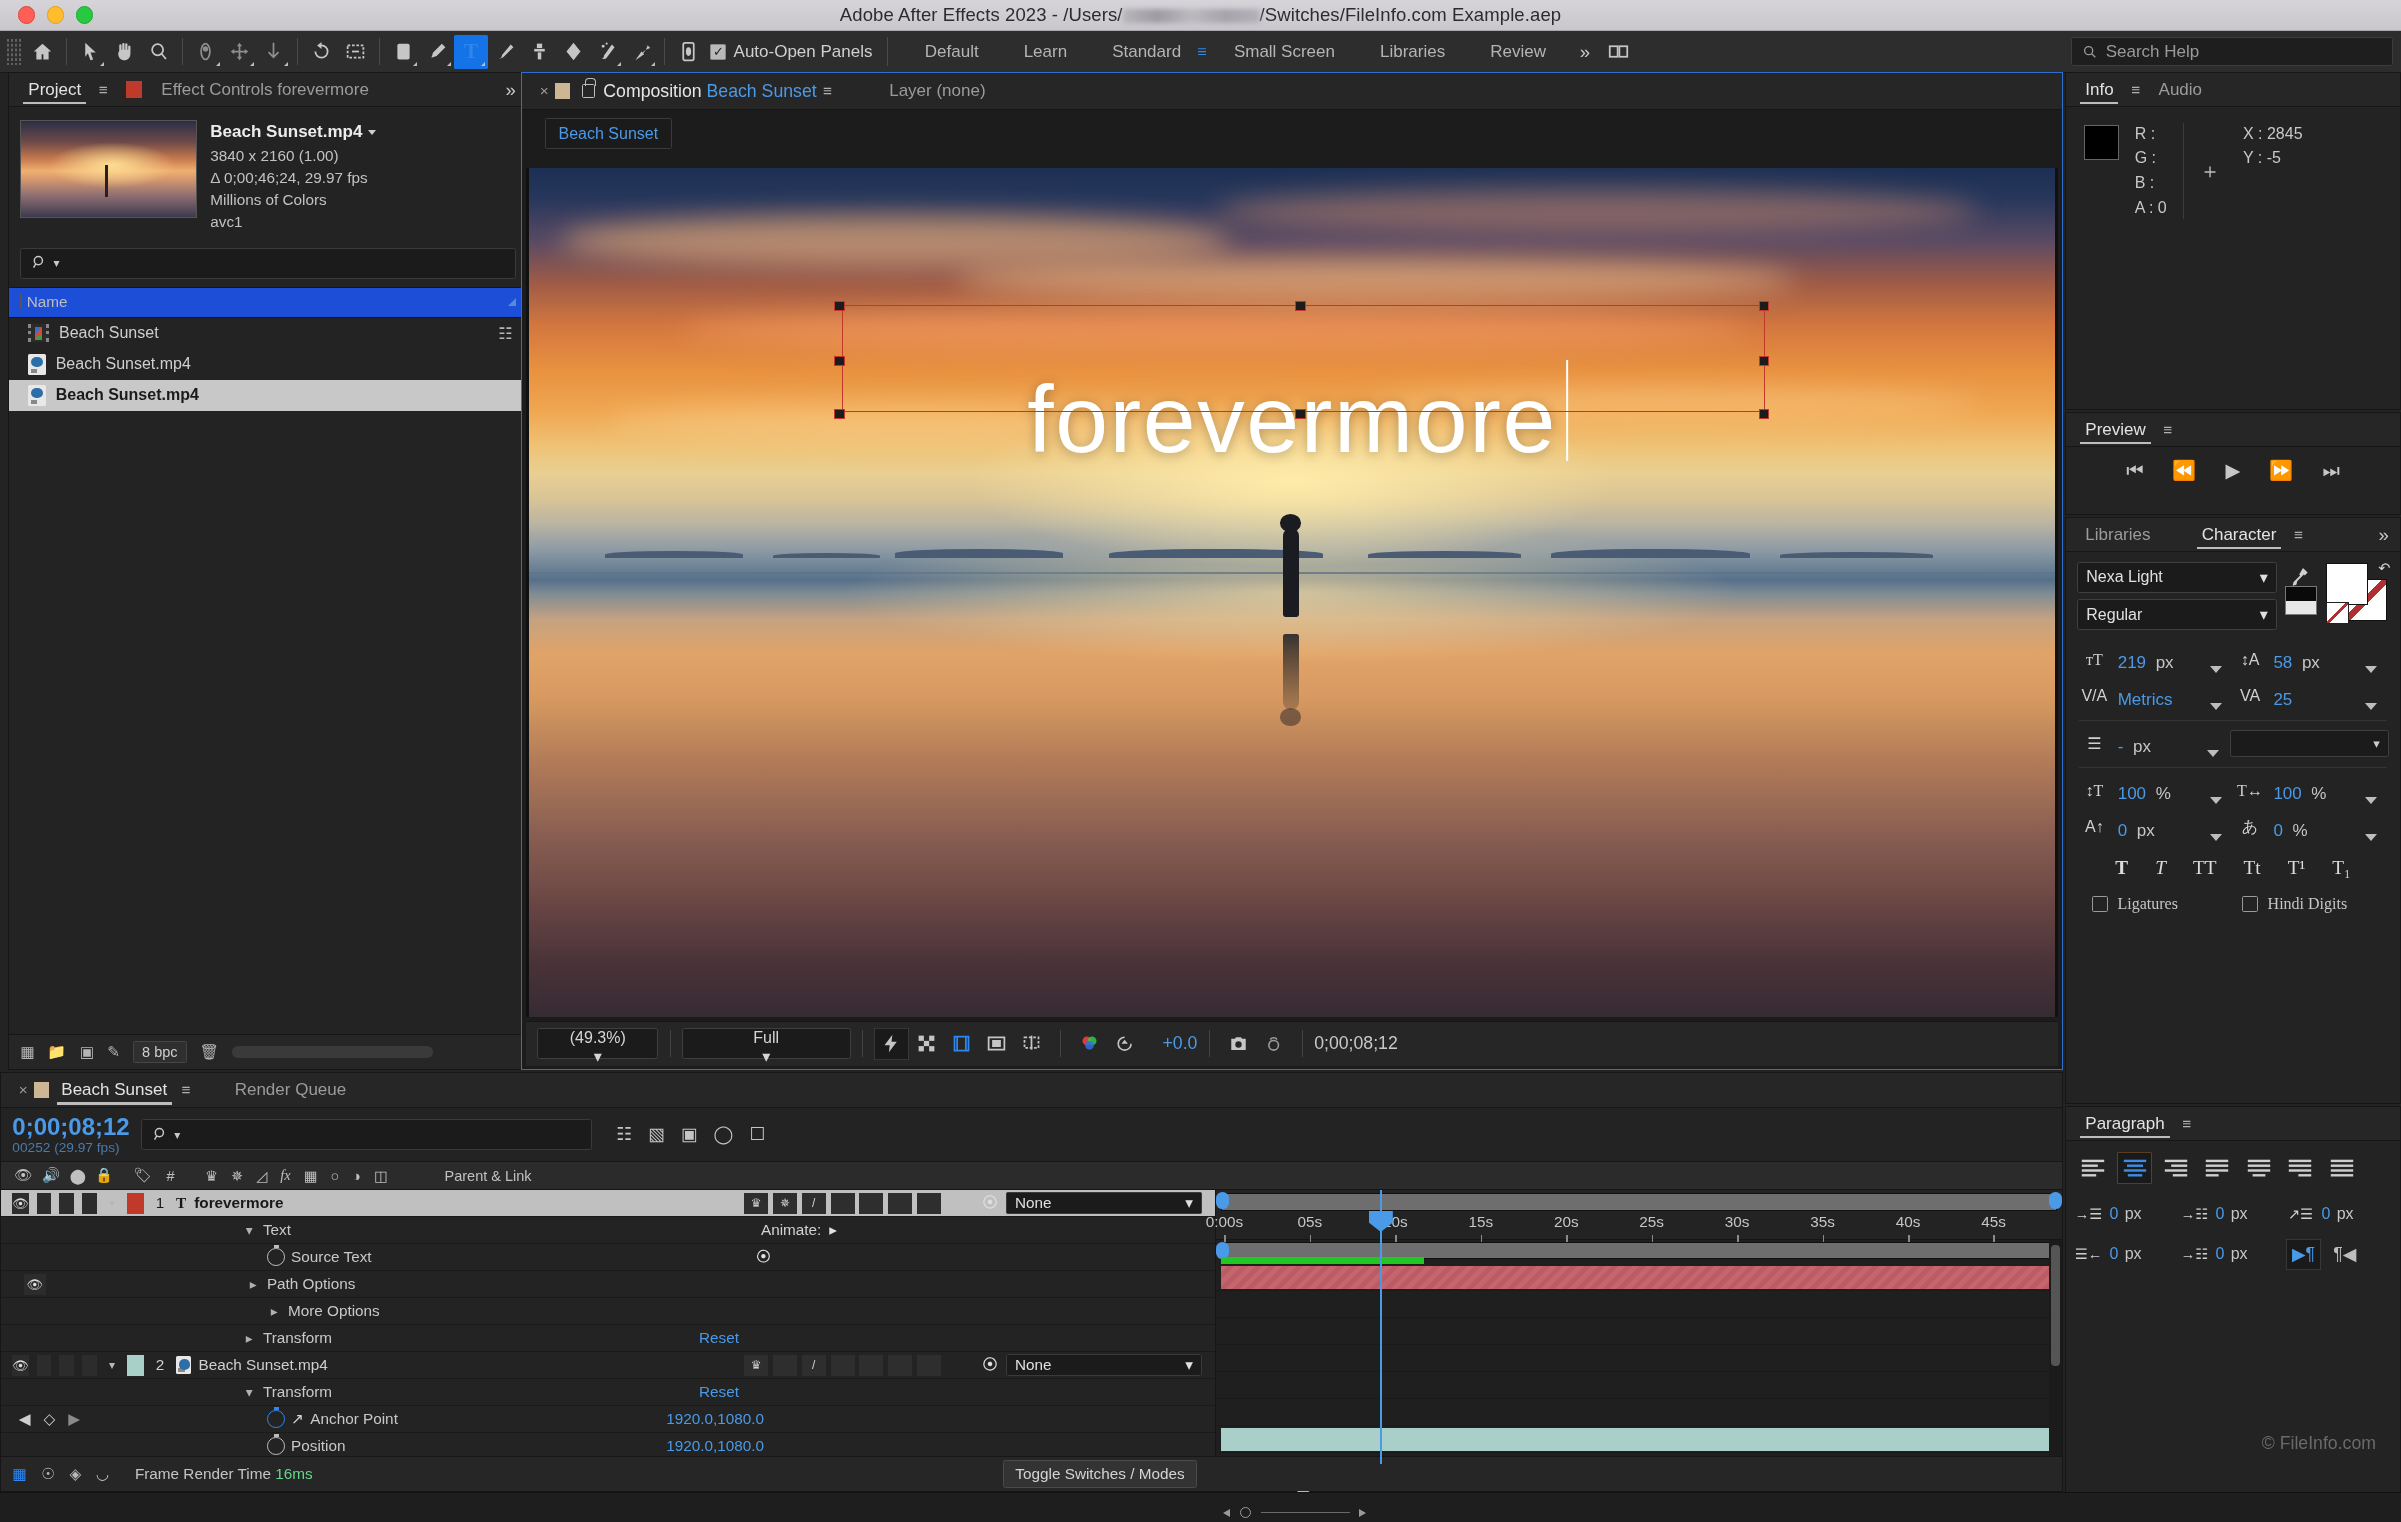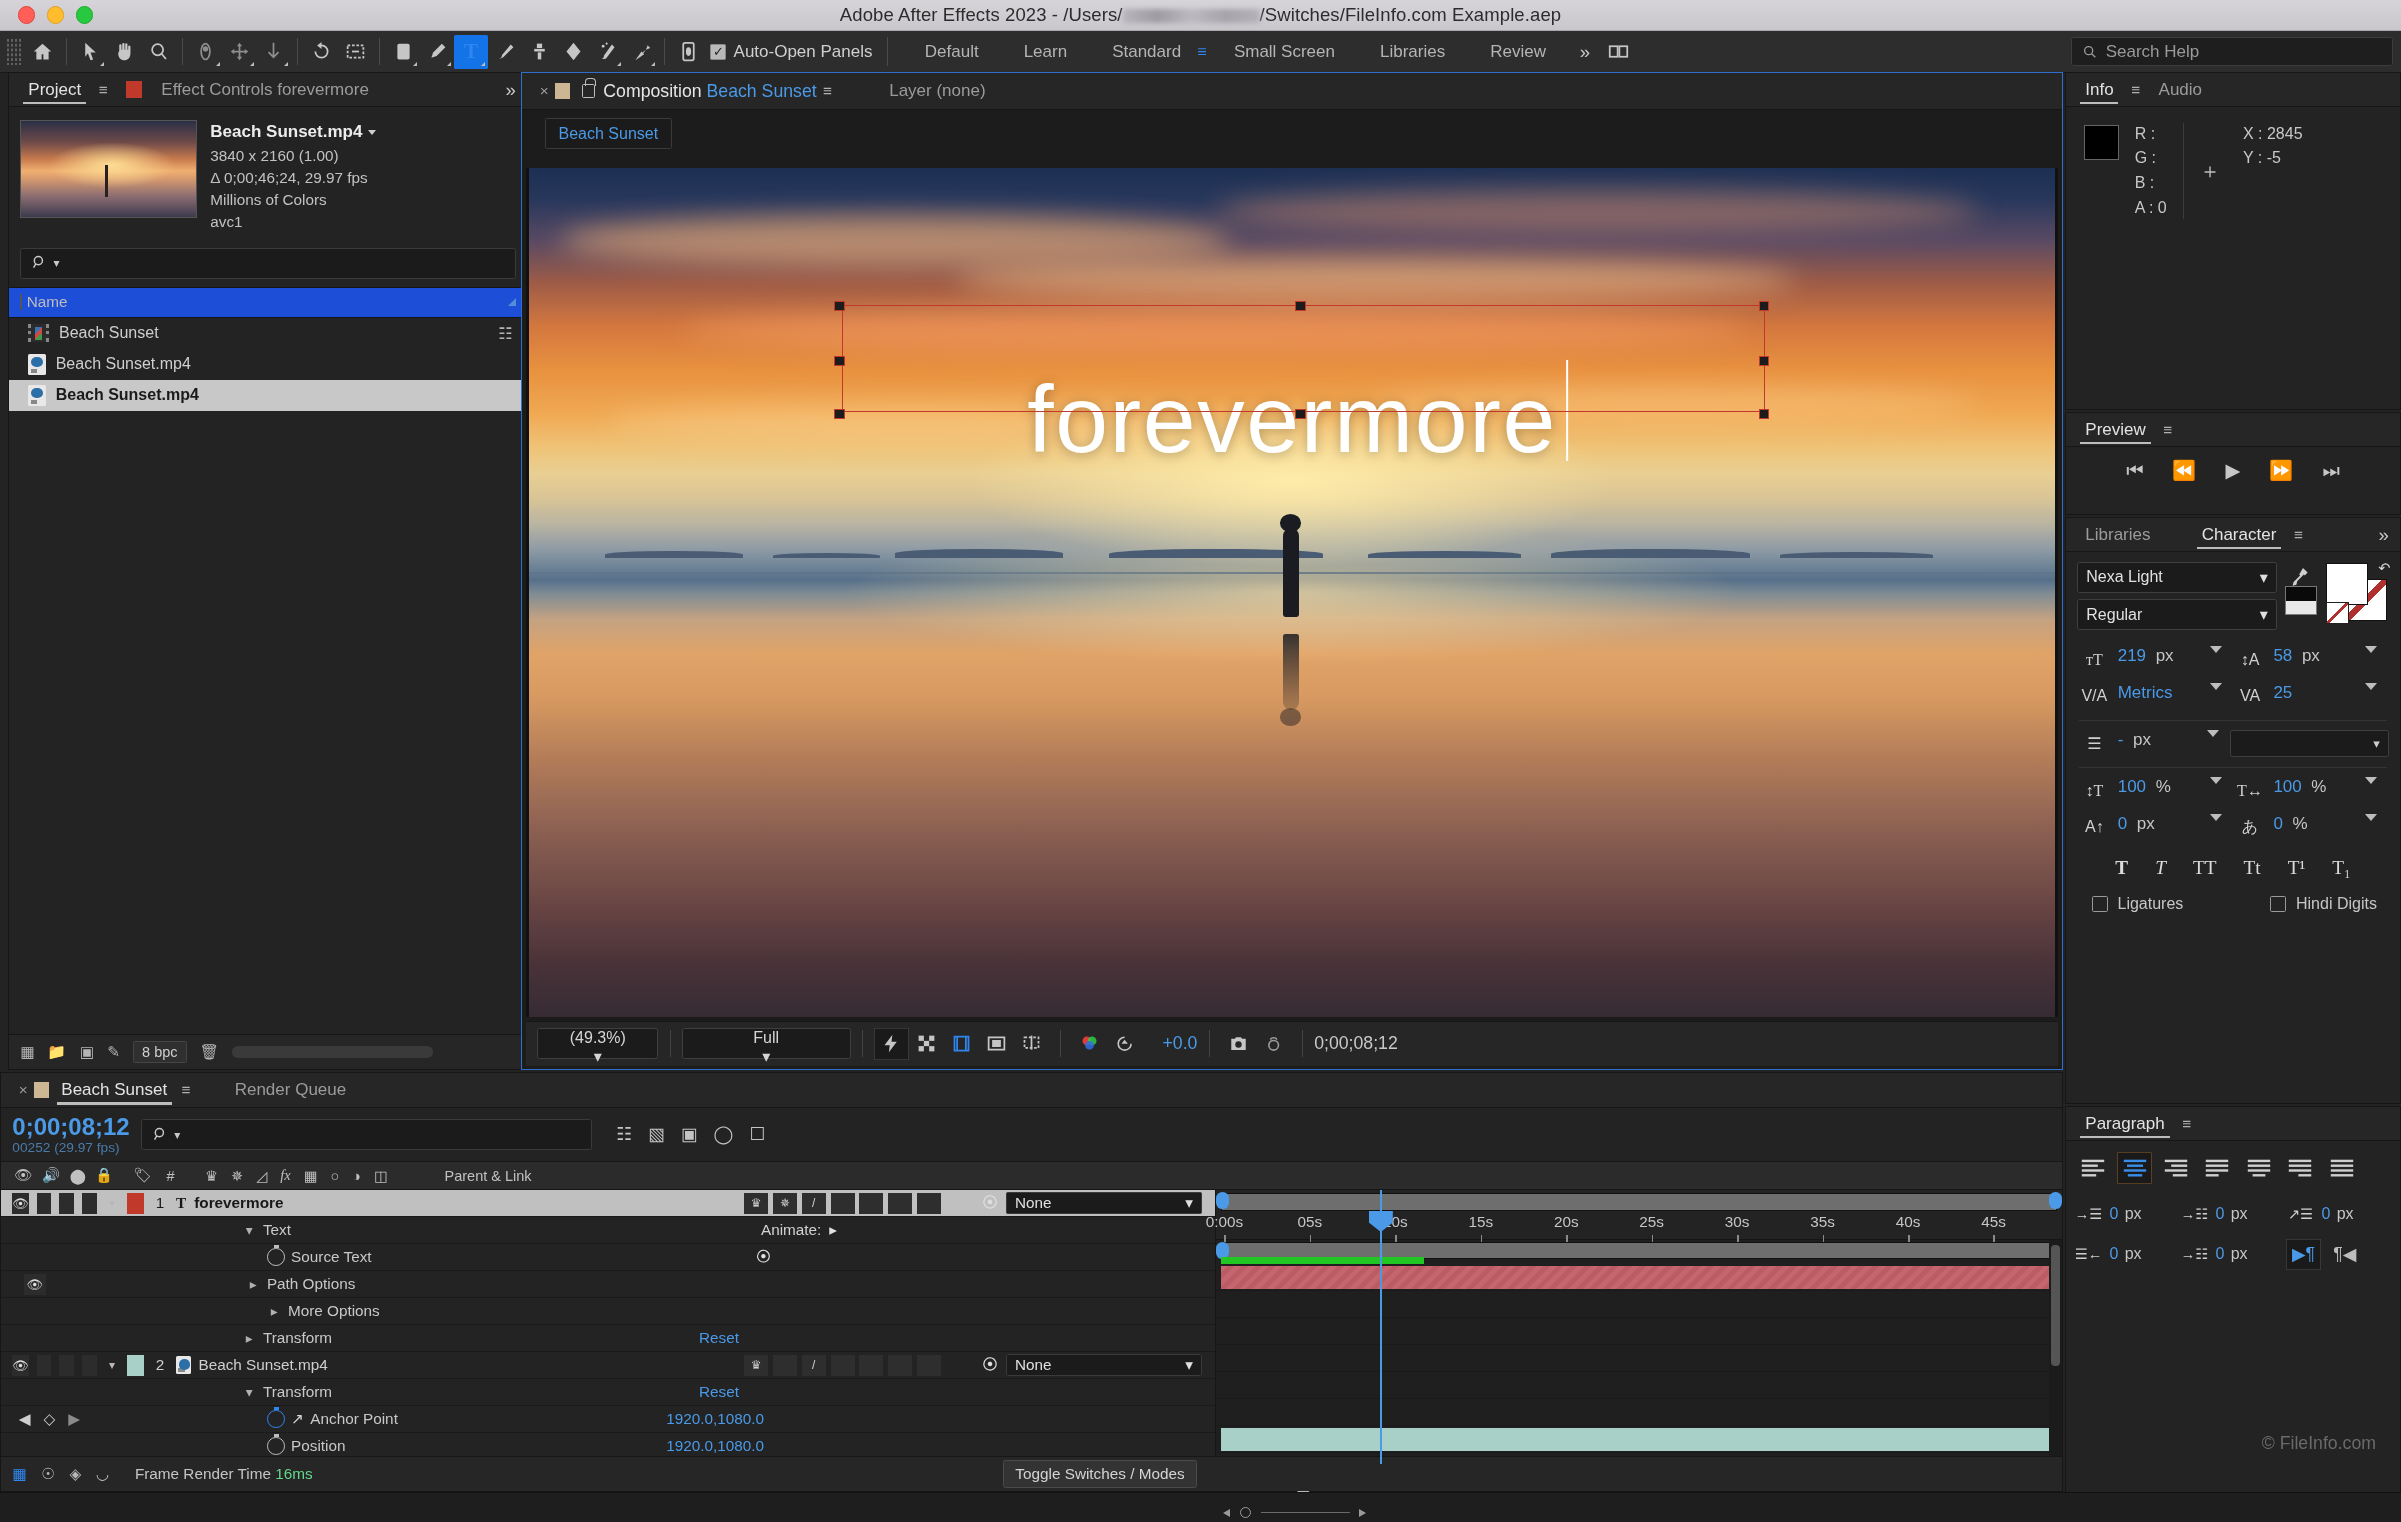--- a/index.html
+++ b/index.html
@@ -226,21 +226,21 @@
   .fs-back { position:absolute; right:1.6px; top:17.7px; width:42px; height:42px; background:#fff; border:1.6px solid #111;
              background-image: linear-gradient(135deg, transparent 44%, #b03030 44% 56%, transparent 56%); }
   .fs-front { position:absolute; left:6.4px; top:1.6px; width:42px; height:42px; background:#fff; border:1.6px solid #111; }
   .fs-swap { position:absolute; right:-1.6px; top:-1.6px; color:#d8d8d8; font-size: 14.5px; }
   .fs-bw { position:absolute; left:-35px; top:24px; width:32px; height:29px; border:0.8px solid #777;
            background: linear-gradient(#0a0a0a 50%, #e8e8e8 50%); }
   .fs-none { position:absolute; left:6.4px; top:40px; width:22.5px; height:22.5px; background:#fff; border:0.8px solid #222;
              background-image: linear-gradient(135deg, transparent 44%, #b03030 44% 56%, transparent 56%); }
 
   .charrow { display: flex; align-items: center; gap: 0; margin-top: 9.7px; }
-  .chalf { flex: 1; display: flex; align-items: flex-start; gap: 6.4px; }
+  .chalf { flex: 1; display: flex; align-items: flex-end; gap: 6.4px; }
   .cic { width: 34px; height: 27px; display:flex; align-items:center; justify-content:center; color:#d0d0d0; font-size: 16px; flex:none;}
   .cval { color: #4a9ae8; font-size: 17px; }
   .cunit { color: #c6c6c6; font-size: 17px; margin-left: 3.2px;}
   .cdn { margin-left:auto; margin-right: 11.3px; width:0;height:0;border-left:6.4px solid transparent;border-right:6.4px solid transparent;border-top:7.2px solid #bdbdbd;}
   .charsep { height: 0.8px; background: #343434; margin: 9.7px 1.6px; }
   .longsel { flex:1; height: 27px; background:#1b1b1b; border:0.8px solid #3f3f3f; border-radius:2.4px; display:flex; align-items:center; justify-content:flex-end; padding:0 8px; color:#ccc;}
   .styrow { display:flex; align-items:center; justify-content:center; gap: 27px; margin-top: 16px; color:#dcdcdc; font-size: 19.3px;}
   .styrow span { cursor:pointer; }
   .cbxrow { display:flex; align-items:center; gap: 9.7px; margin-top: 16px; padding-left: 14.5px; font-size: 16px; color:#c6c6c6;}
   .cbx { width:16px;height:16px;border:1.6px solid #9a9a9a; border-radius:1.6px;}
@@ -836,21 +836,21 @@
 
       <div class="styrow" style="font-family:'Liberation Serif',serif;">
         <span style="font-weight:bold;">T</span>
         <span style="font-style:italic;">T</span>
         <span>TT</span>
         <span>Tt</span>
         <span>T¹</span>
         <span>T₁</span>
       </div>
 
-      <div style="display:flex;gap:87px;">
+      <div style="display:flex;gap:64px;font-family:Liberation Serif, serif;">
         <div class="cbxrow">
           <span class="cbx"></span>
           <span>Ligatures</span>
         </div>
         <div class="cbxrow" style="padding-left:0;">
           <span class="cbx"></span>
           <span>Hindi Digits</span>
         </div>
       </div>
     </div>

